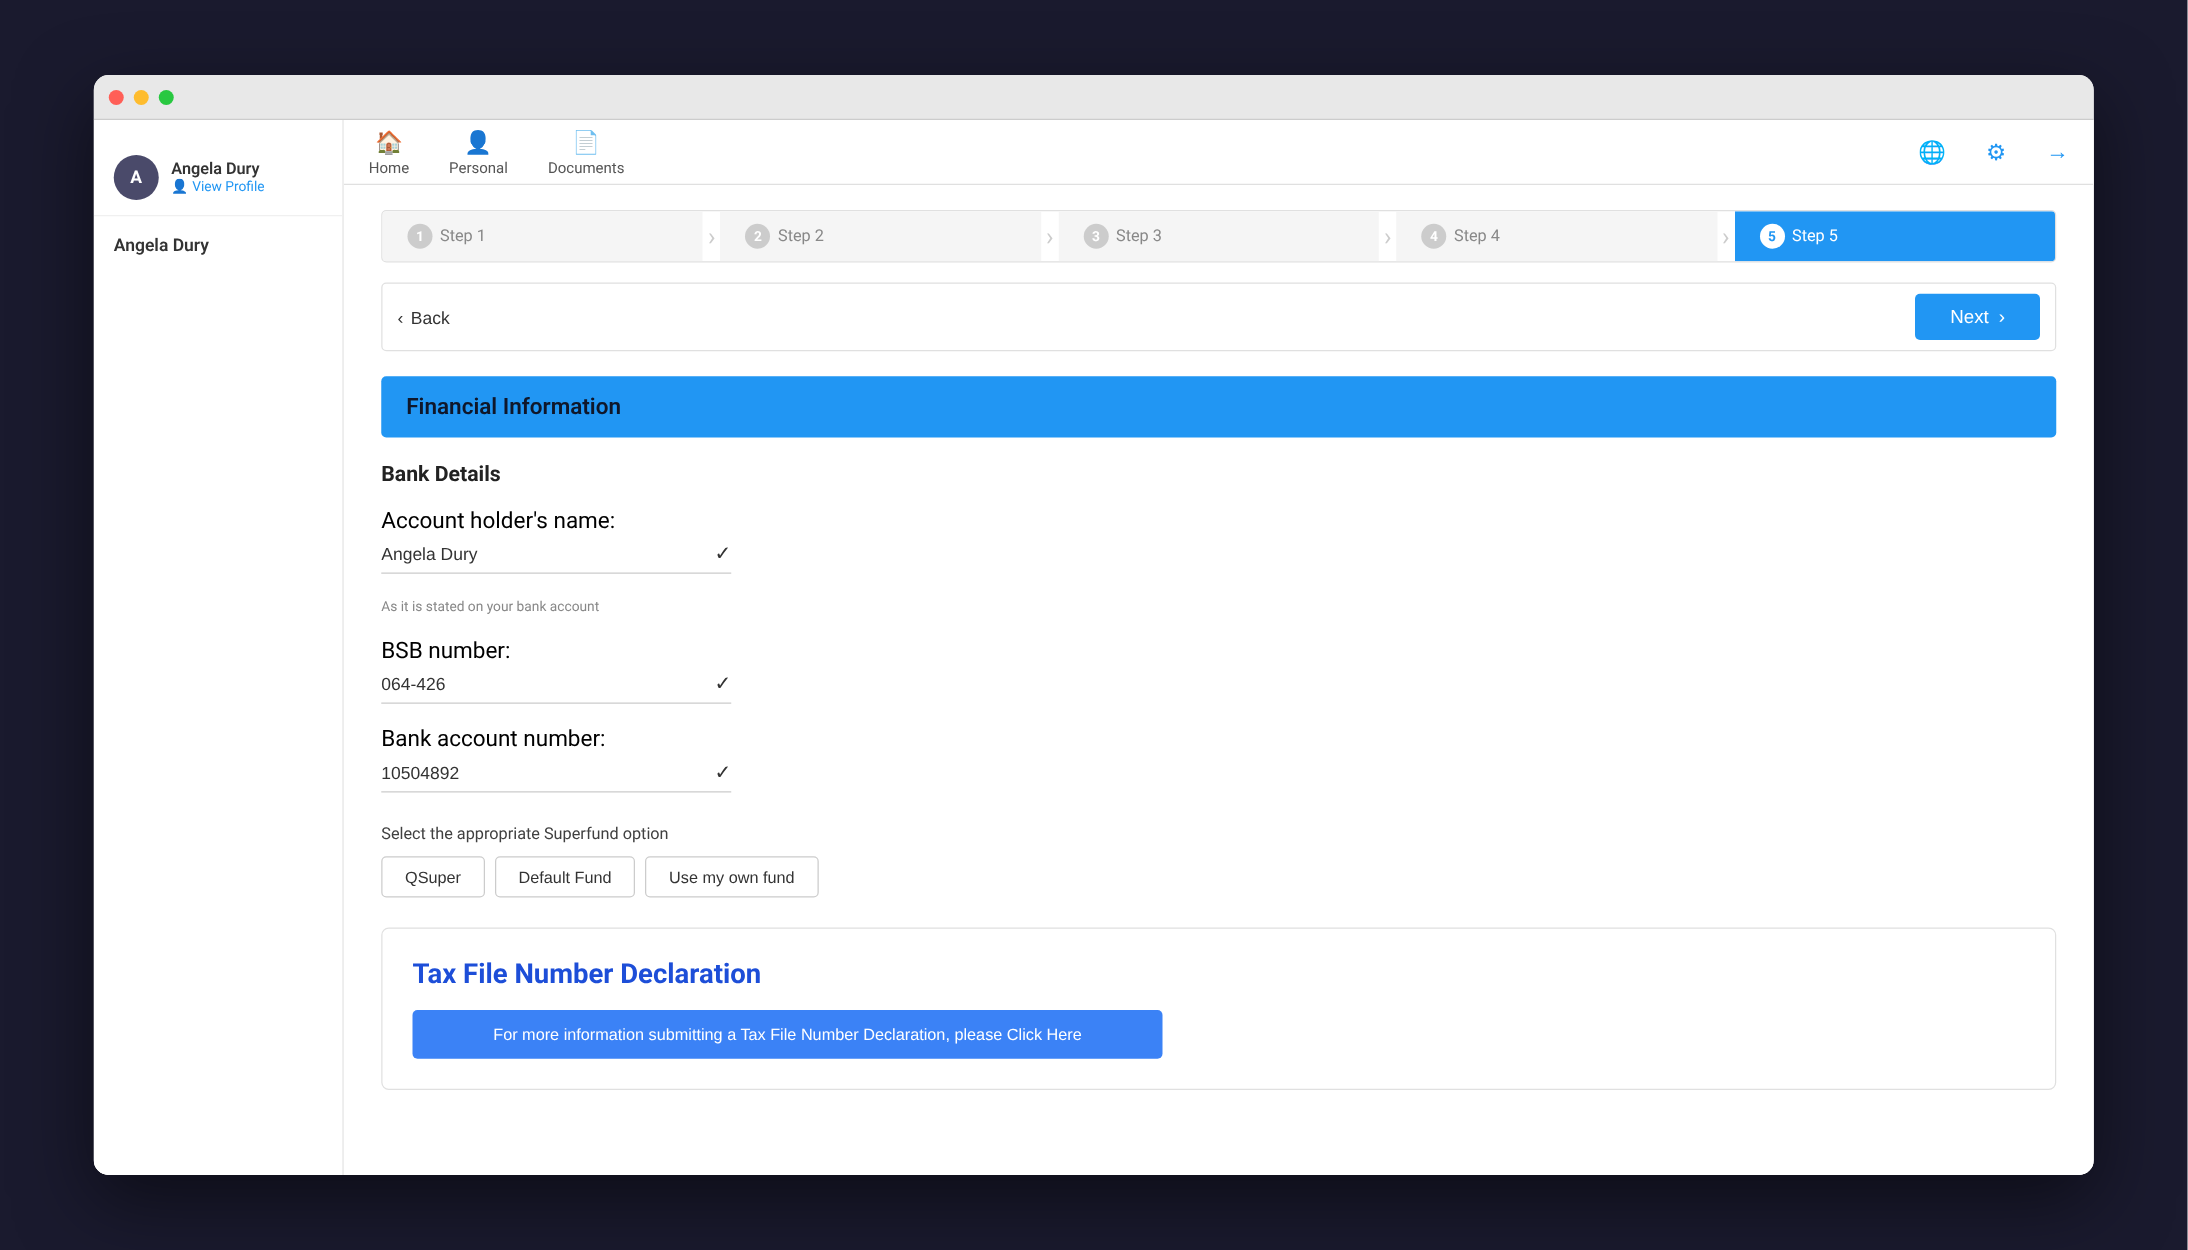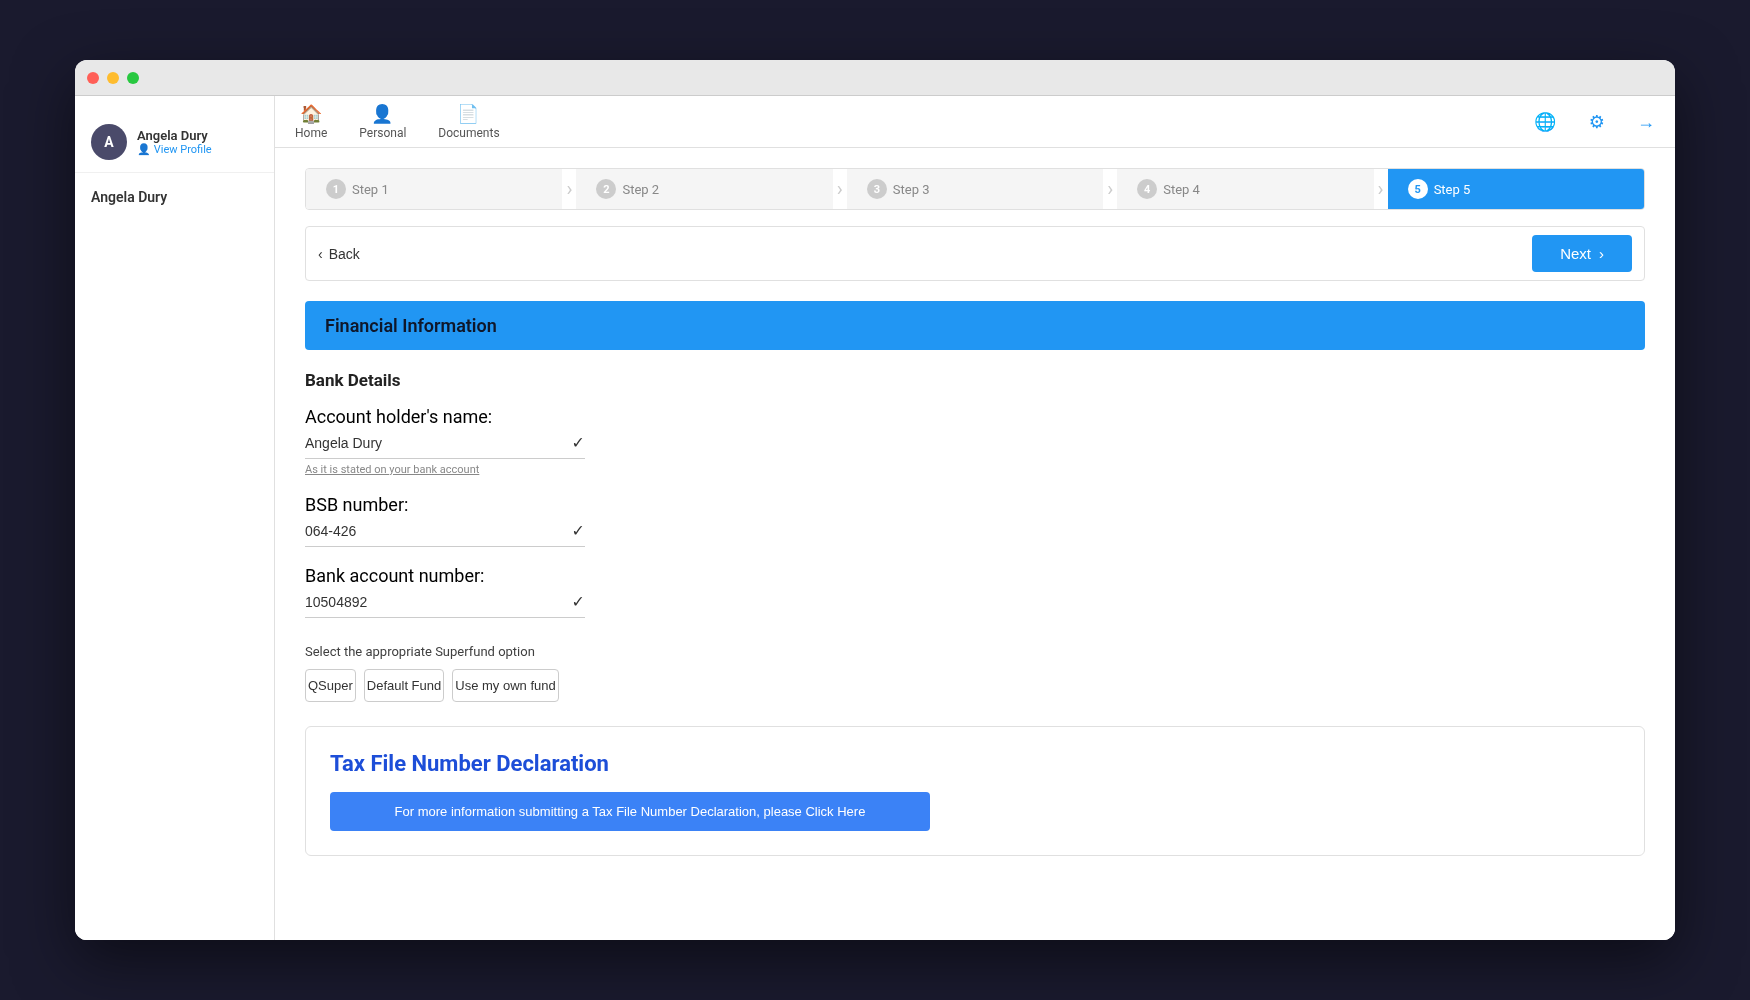--- a/index.html
+++ b/index.html
@@ -215,33 +215,32 @@
       border: none;
       outline: none;
       font-size: 14px;
       color: #333;
       background: transparent;
     }
     .check-icon { color: #333; font-size: 16px; }
     .field-hint {
       font-size: 11px;
       color: #888;
-      margin-top: 4px;
-      text-decoration: underline;
+      margin-top: 20px;
     }
     
     .super-options {
       display: flex;
       gap: 8px;
       margin-top: 10px;
     }
     .super-option-btn {
       border: 1px solid #ccc;
       background: white;
-      padding: 8px 2px;
+      padding: 8px 18px;
       border-radius: 4px;
       font-size: 13px;
       color: #333;
       cursor: pointer;
     }
     
     .tfn-section {
       border: 1px solid #e0e0e0;
       border-radius: 6px;
       padding: 24px;

